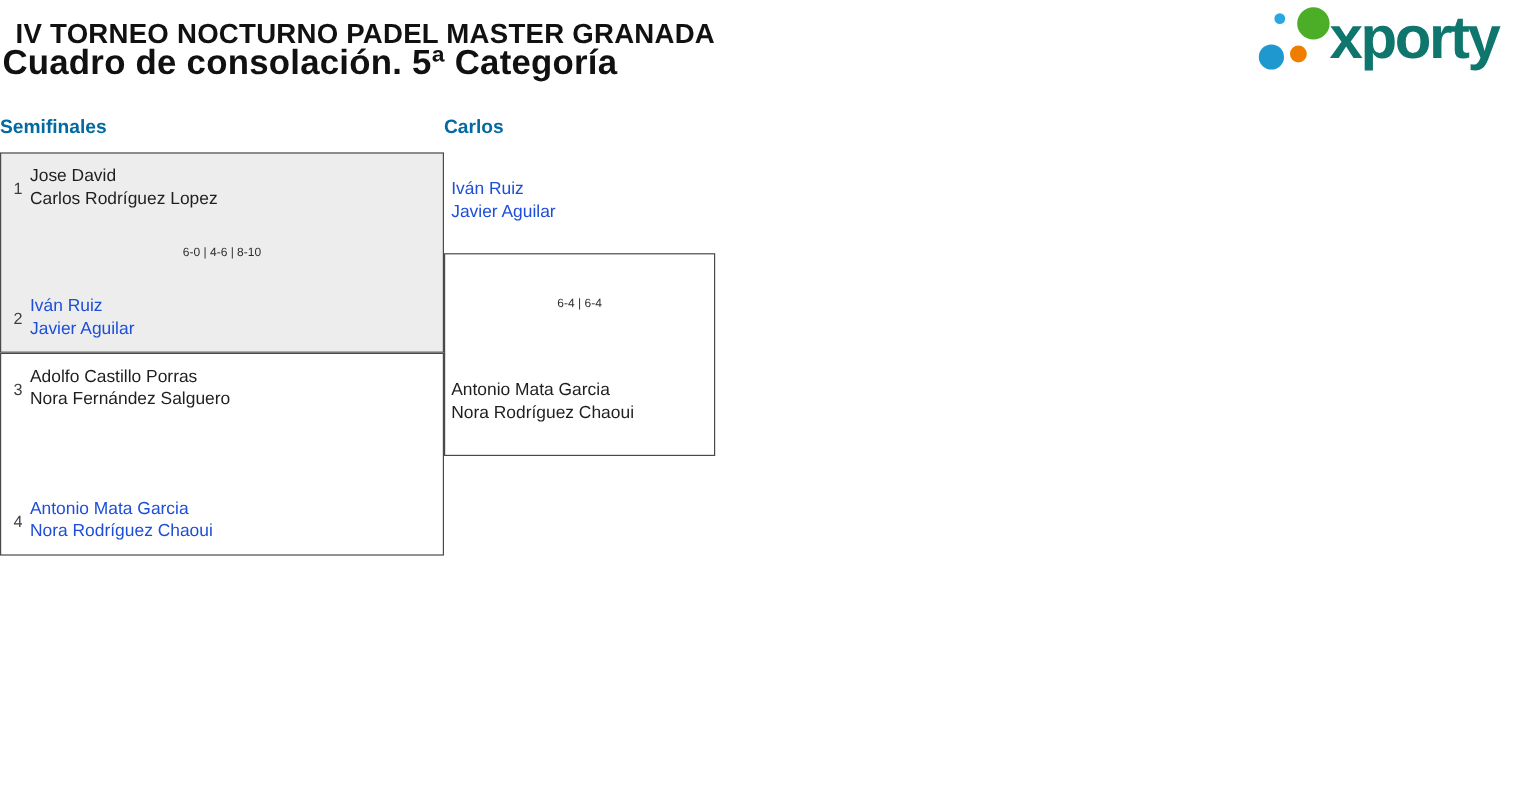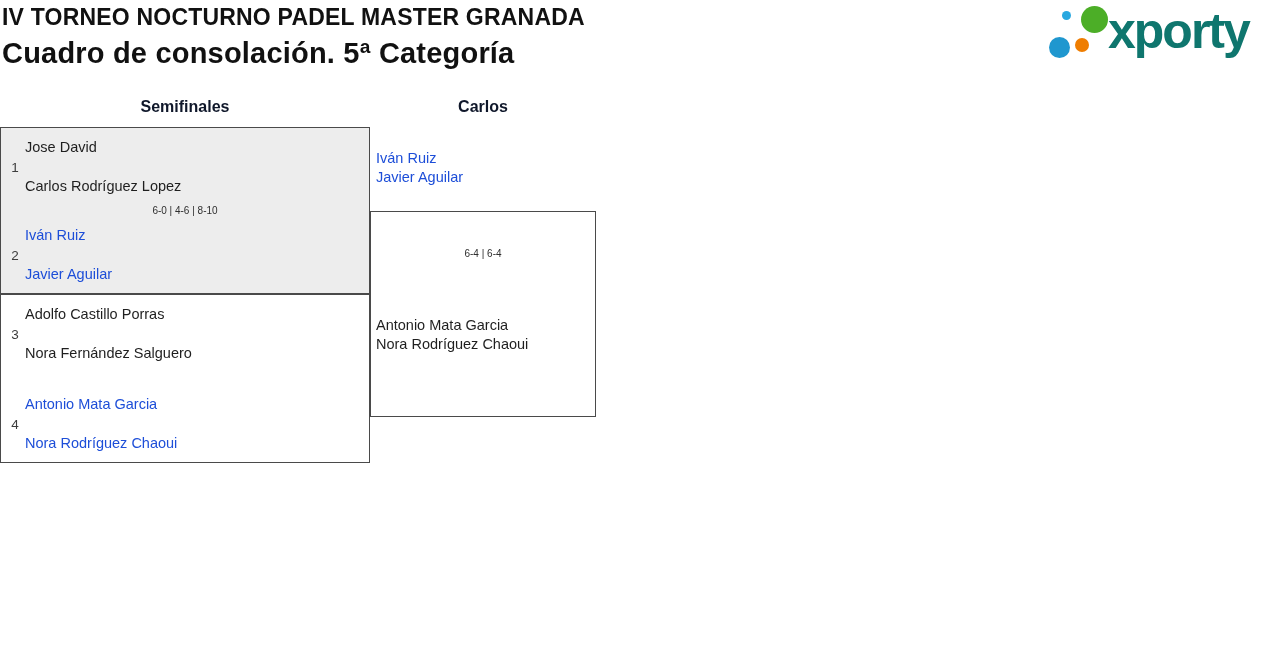--- a/index.html
+++ b/index.html
@@ -3,48 +3,48 @@
 <meta charset="utf-8">
 <style>
   html,body{margin:0;padding:0;}
   body{
     position:relative;width:1280px;height:661px;overflow:hidden;background:#ffffff;
     font-family:"Liberation Sans","DejaVu Sans",sans-serif;color:#1c1c1c;
   }
   *{box-sizing:border-box;}
 
   
-  .page-title{position:absolute;left:2px;top:4px;margin:0;font-size:23px;font-weight:700;letter-spacing:.2px;color:#111;}
+  .page-title{position:absolute;left:2px;top:4px;margin:11px;font-size:23px;font-weight:700;letter-spacing:.2px;color:#111;}
   .page-subtitle{position:absolute;left:2px;top:37px;margin:0;font-size:29px;font-weight:700;letter-spacing:.2px;color:#111;}
 
   
   .logo{position:absolute;left:1048px;top:6px;width:232px;height:58px;}
   .logo .dot{position:absolute;border-radius:50%;}
   .dot-small{left:14px;top:5px;width:9px;height:9px;background:#29a8e0;}
   .dot-big{left:33px;top:0;width:27px;height:27px;background:#4cae27;}
   .dot-blue{left:1px;top:31px;width:21px;height:21px;background:#1f97cf;}
   .dot-orange{left:27px;top:32px;width:14px;height:14px;background:#ef7d00;}
   .logo-text{position:absolute;left:60px;top:-7px;font-size:50px;line-height:64px;font-weight:800;letter-spacing:-2px;color:#0f766e;}
 
   
-  .round-label{position:absolute;top:98px;font-size:16px;font-weight:700;text-align:center;color:#0f172a;}
+  .round-label{position:absolute;top:98px;font-size:16px;font-weight:700;text-align:left;color:#0369a1;}
   .rl-semis{left:0;width:370px;}
   .rl-final{left:370px;width:226px;}
 
   
   .match{position:absolute;border:1px solid #4a4a4a;background:#fff;}
   .match-sf1{left:0;top:127px;width:370px;height:167px;background:#ededed;}
   .match-sf2{left:0;top:294px;width:370px;height:169px;}
-  .match-final{left:370px;top:211px;width:226px;height:206px;}
+  .match-final{left:370px;top:211px;width:226px;height:169px;}
 
   .team{position:absolute;left:6px;display:flex;align-items:center;}
   .team-top{top:10px;}
   .team-bottom{bottom:9px;}
   .seed{flex:0 0 16px;width:16px;text-align:center;font-size:13.5px;color:#3d3d3d;}
-  .names{display:flex;flex-direction:column;margin-left:2px;gap:20px;}
+  .names{display:flex;flex-direction:column;margin-left:2px;}
   .pname{font-size:14.5px;line-height:19px;color:#1f1f1f;white-space:nowrap;}
   .winner .pname{font-weight:400;color:#1d4ed8;}
 
   .score{position:absolute;left:0;width:100%;text-align:center;font-size:10px;color:#2e2e2e;}
   .score-sf{top:77px;}
   .score-final{top:36px;}
 
   
   .final-team{position:absolute;display:flex;flex-direction:column;}
   .final-team-top{left:376px;top:149px;}

